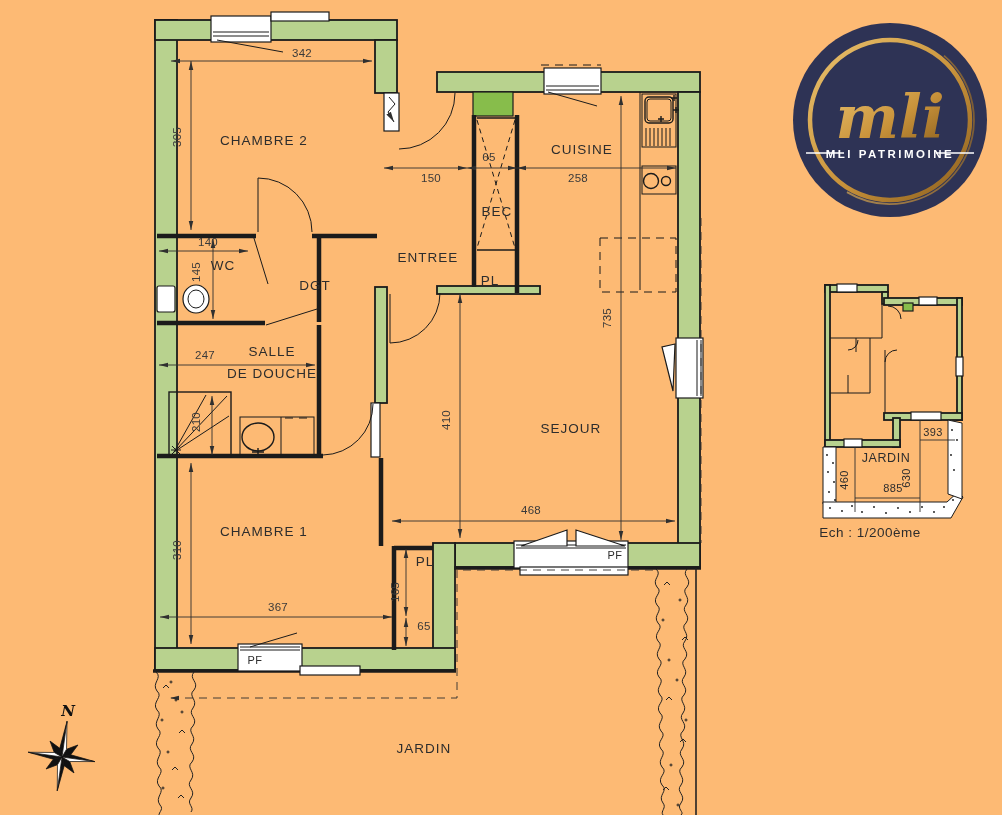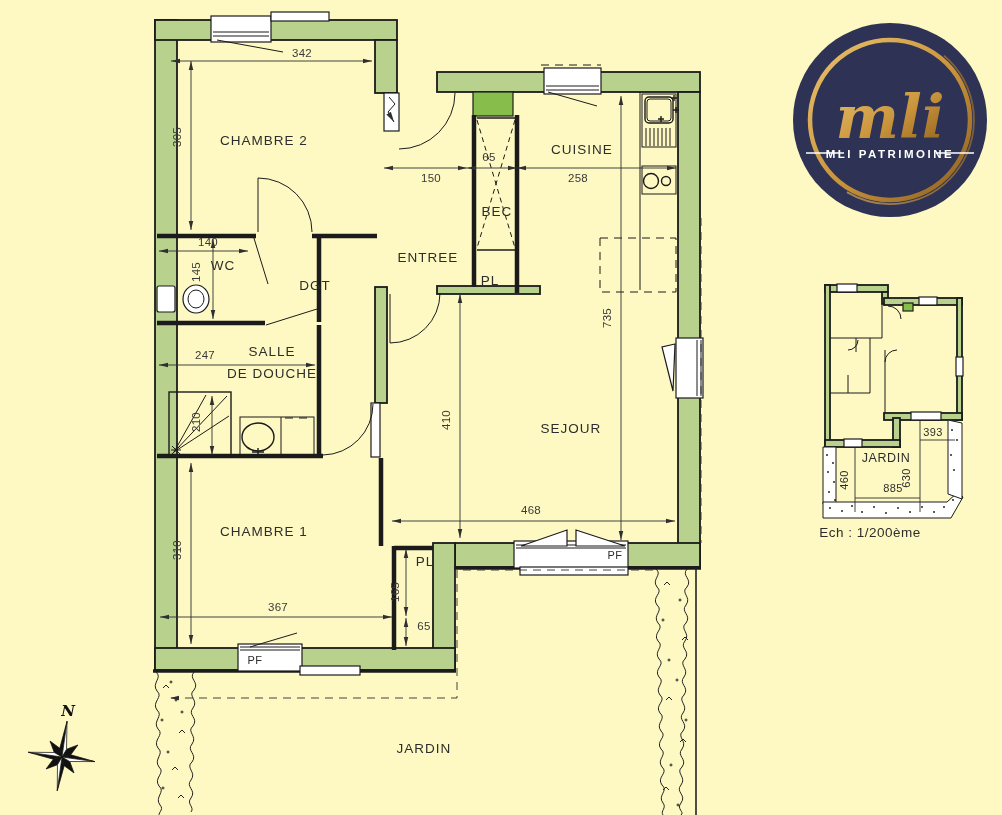--- a/index.html
+++ b/index.html
@@ -1,16 +1,16 @@
 <!DOCTYPE html>
 <html style="--wall: #b8d28e; --accent: #87bd4b; --line: #1b1b1b; --text: #2d2d2d; --navy: #2e3355; --gold: #c8923a; --gold_light: #eac26e; --gold_dark: #8a5e1e;"><head>
 <meta charset="utf-8">
 <style>
   html,body{margin:0;padding:0;background:#fff;}
-  .stage{width:1002px;height:815px;position:relative;background:#fef9c3;overflow:hidden;}
+  .stage{width:1002px;height:815px;position:relative;background:#fdba74;overflow:hidden;}
   svg{display:block}
   .wl{fill:var(--wall);stroke:var(--line);stroke-width:1.8}
   .wa{fill:var(--accent);stroke:var(--line);stroke-width:1.2}
   .iw{stroke:var(--line);stroke-width:4.5;fill:none}
   .ln{stroke:var(--line);stroke-width:1;fill:none}
   .ln2{stroke:var(--line);stroke-width:1.4;fill:none}
   .wh{fill:#fff;stroke:var(--line);stroke-width:1.2}
   .dm{stroke:#2f2f2f;stroke-width:.9;fill:none}
   .dsh{stroke-dasharray:8 6}
   .xd{stroke-dasharray:5 4}

